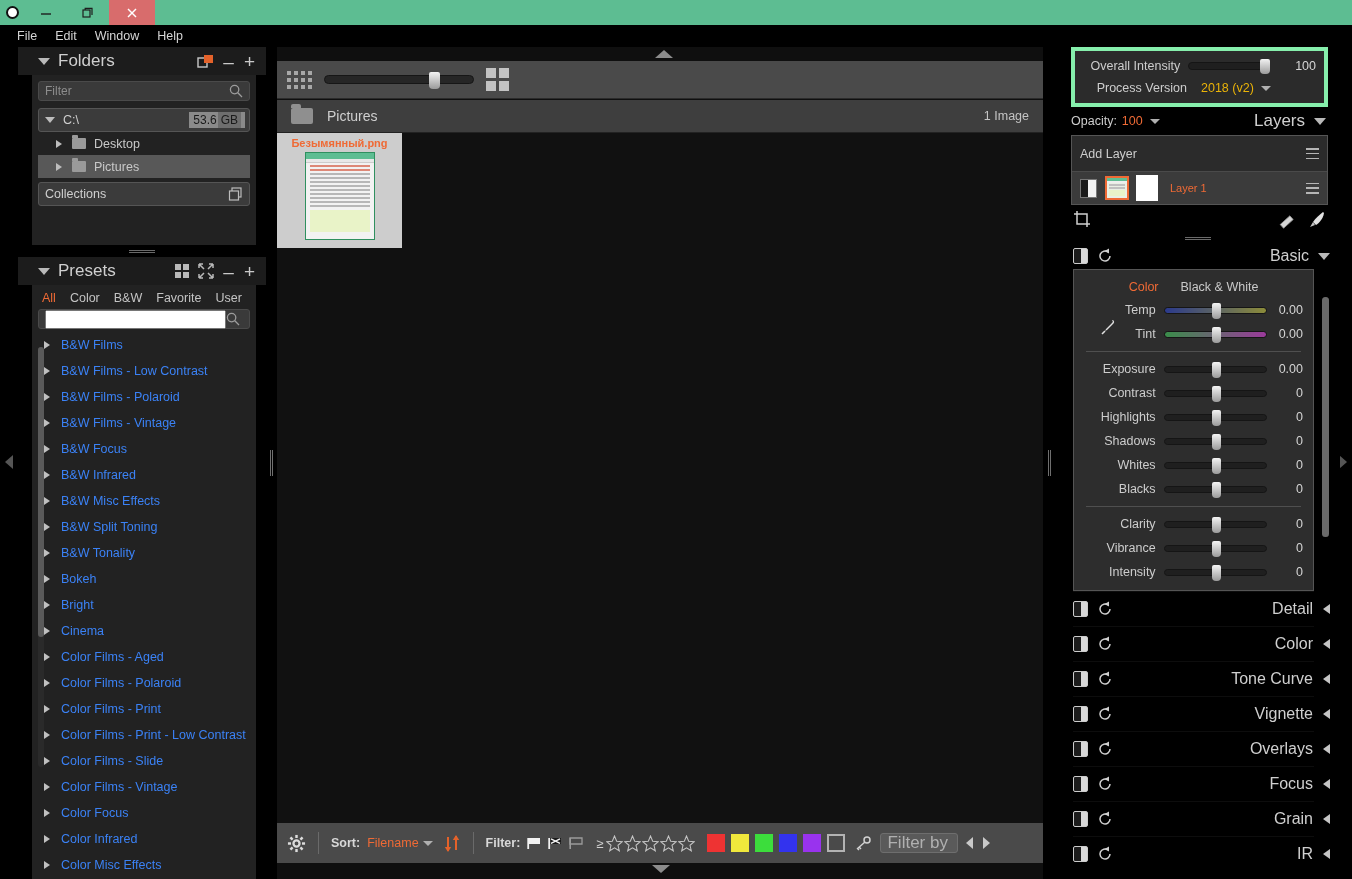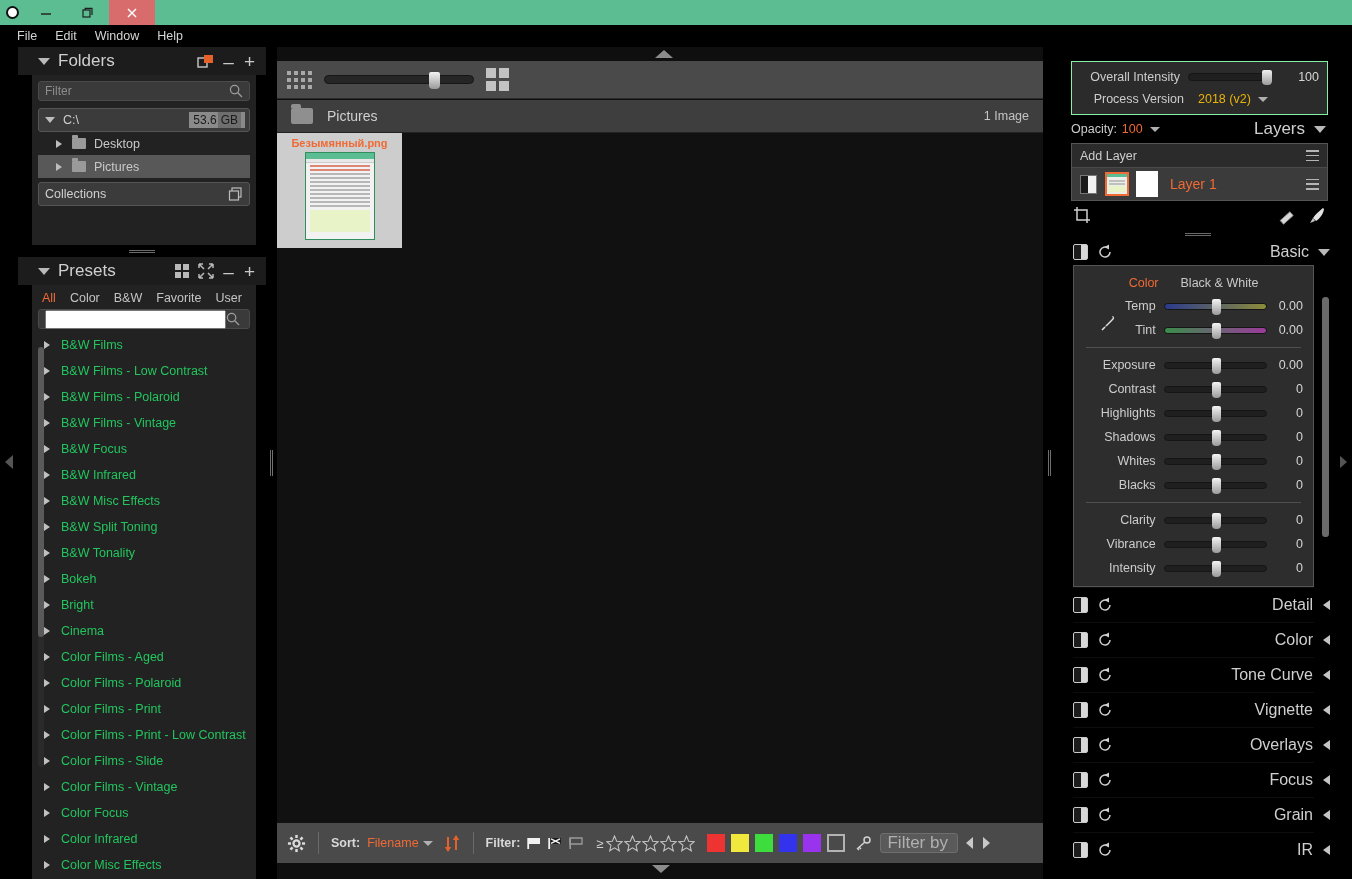--- a/index.html
+++ b/index.html
@@ -124,21 +124,21 @@
   .tab { font-size: 12.5px; color: #c4c4c4; margin-right: 14px; }
   .tab.active { color: #ef6a35; }
 
   .preset-search {
     height: 20px; background: #3a3a3a; border: 1px solid #4a4a4a; border-radius: 3px;
     display: flex; align-items: center; padding: 0 6px; margin-bottom: 3px;
   }
   .preset-list { height: 540px; overflow: hidden; }
   .preset-row { height: 26px; display: flex; align-items: center; padding-left: 6px; }
   .preset-row .pcaret { width: 0; height: 0; border-top: 4.5px solid transparent; border-bottom: 4.5px solid transparent; border-left: 6px solid #c0c0c0; margin-right: 11px; }
-  .preset-row .plbl { font-size: 12.5px; color: #22c55e; }
+  .preset-row .plbl { font-size: 12.5px; color: #3b82f6; }
 
   .lscroll {
     position: absolute; left: 20px; top: 300px; width: 6px; height: 420px; background: #2a2a2a; border-radius: 3px;
   }
   .lscroll .thumb { position: absolute; left: 0; top: 0; width: 6px; height: 290px; background: #5a5a5a; border-radius: 3px; }
 
   
   .vsplit { position: absolute; width: 12px; display: flex; align-items: center; justify-content: center; }
   .vsplit .grip { width: 3px; height: 26px; border-left: 1px solid #6f6f6f; border-right: 1px solid #6f6f6f; }
 
@@ -210,45 +210,45 @@
   .mfilter input::placeholder { color: #b0b0b0; }
   .nav-arrows { display: flex; align-items: center; margin-left: 4px; }
   .nav-arrows .na { width: 16px; height: 20px; display: flex; align-items: center; justify-content: center; }
   .center-bot-arrow { position: absolute; left: 375px; top: 818px; width: 0; height: 0;
     border-left: 9px solid transparent; border-right: 9px solid transparent; border-top: 8px solid #8c8c8c; }
 
   
   .right-col { position: absolute; left: 1055px; top: 0px; width: 285px; height: 832px; background: #000; }
 
   .intensity-box {
-    margin: 14px 12px 0 16px; background: #2b2b2b; border: 1px solid #86efac; padding: 4px 8px;
+    margin: 0 12px 0 16px; background: #2b2b2b; border: 4px solid #86efac; padding: 4px 8px;
   }
   .int-row { display: flex; align-items: center; height: 22px; }
   .int-label { font-size: 12.5px; color: #cdcdcd; width: 104px; text-align: right; margin-right: 8px; }
   .int-track { width: 86px; height: 8px; background: #1f1f1f; border: 1px solid #151515; border-radius: 4px; position: relative; }
   .int-knob { position: absolute; right: -2px; top: -4px; width: 10px; height: 15px; background: linear-gradient(#f2f2f2,#9b9b9b); border-radius: 2px 2px 4px 4px; }
   .int-val { width: 40px; text-align: right; font-size: 12.5px; color: #d6d6d6; margin-left: 10px; }
   .pv-val { font-size: 12.5px; color: #eab308; margin-left: 6px; }
 
   .layers-head { display: flex; align-items: center; height: 28px; padding: 0 14px 0 16px; }
   .op-lbl { font-size: 12.5px; color: #cdcdcd; }
   .op-val { font-size: 12.5px; color: #ef6a35; margin-left: 5px; }
   .layers-title { margin-left: auto; font-size: 17px; color: #cfcfcf; }
   .dn-caret { width: 0; height: 0; border-left: 6px solid transparent; border-right: 6px solid transparent; border-top: 7px solid #b9b9b9; margin-left: 9px; }
 
   .layers-box { margin: 0 12px 0 16px; background: #2b2b2b; border: 1px solid #555; }
-  .addlayer-row { height: 24px; display: flex; align-items: center; padding: 0 8px; border-bottom: 1px solid #4a4a4a; }
+  .addlayer-row { height: 36px; display: flex; align-items: center; padding: 0 8px; border-bottom: 1px solid #4a4a4a; }
   .addlayer-row .lbl { font-size: 12.5px; color: #cdcdcd; flex: 1; }
   .hamb { width: 13px; height: 11px; display: flex; flex-direction: column; justify-content: space-between; }
   .hamb i { height: 1.5px; background: #b5b5b5; display: block; }
   .layer-row { height: 32px; display: flex; align-items: center; padding: 0 8px; background: #3b3b3b; }
   .mask-sw { width: 17px; height: 19px; background: linear-gradient(to right, #1a1a1a 50%, #f2f2f2 50%); border: 1px solid #777; margin-right: 8px; }
   .layer-thumb { width: 24px; height: 24px; border: 2px solid #ef6a35; background: #e9efe4; margin-right: 7px; overflow: hidden; }
   .layer-white { width: 22px; height: 26px; background: #fff; margin-right: 12px; }
-  .layer-name { font-size: 14px; color: #ef6a35; flex: 1; }
+  .layer-name { font-size: 11px; color: #ef6a35; flex: 1; }
 
   .crop-row { height: 28px; display: flex; align-items: center; padding: 0 14px 0 18px; }
   .crop-row .spacer { flex: 1; }
 
   .rsplit { height: 10px; display: flex; align-items: center; justify-content: center; }
   .rsplit .grip { width: 26px; height: 3px; border-top: 1px solid #6a6a6a; border-bottom: 1px solid #6a6a6a; }
 
   .sec-head { display: flex; align-items: center; height: 26px; padding: 0 10px 0 18px; }
   .half-ic { width: 15px; height: 16px; background: linear-gradient(to right, #1c1c1c 50%, #d8d8d8 50%); border: 1.5px solid #cbcbcb; border-radius: 2px; margin-right: 9px; }
   .reset-ic { width: 16px; height: 16px; margin-right: 6px; }

